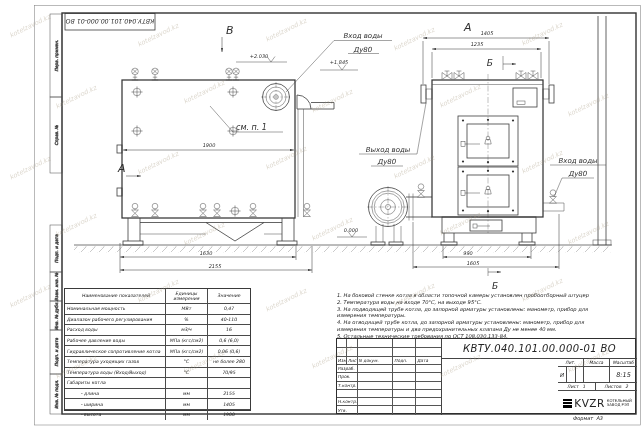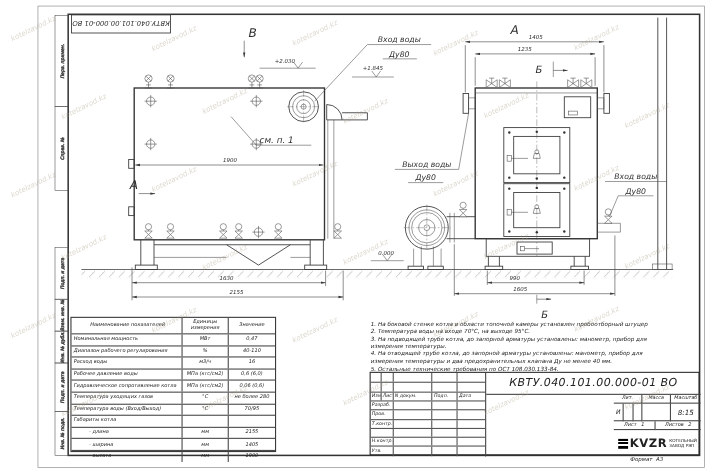--- a/index.html
+++ b/index.html
@@ -47,21 +47,21 @@
   .ctr{display:flex;align-items:center;justify-content:center;text-align:center}
   .trow{display:flex;border-bottom:.6px solid #555;box-sizing:border-box}
   .tcell{box-sizing:border-box;border-right:.6px solid #555;font-size:4.3px;
          display:flex;align-items:center;padding-left:1px;overflow:hidden;white-space:nowrap}
   .tcell:last-child{border-right:none}
   #docnum{font-size:10px;letter-spacing:.4px;white-space:nowrap}
   #fmt{left:540px;top:415px;width:96px;text-align:center;font-size:5px;font-style:italic;z-index:2}
   .logoSquare{display:inline-block;width:9px;height:9px;background:
       linear-gradient(#000 0 2px,#fff 2px 3px,#000 3px 5px,#fff 5px 6px,#000 6px 9px);
       margin-right:2px}
-  .kvzr{font-weight:bold;font-style:normal;font-size:10.5px;letter-spacing:.5px}
+  .kvzr{font-weight:normal;font-style:normal;font-size:10.5px;letter-spacing:.5px}
   .org{font-style:normal;font-size:3.8px;line-height:1.15;margin-left:2px;text-align:left}
 </style>
 </head>
 <body>
 
 <svg width="644" height="430" viewBox="0 0 644 430" class="abs" style="left:0;top:0;z-index:1">
   <defs>
     <marker id="arr" viewBox="0 0 10 6" refX="9.5" refY="3" markerWidth="8.5" markerHeight="5" orient="auto-start-reverse">
         <path d="M0,0.7 L10,3 L0,5.3 Z" fill="#3a3a3a"></path>
       </marker>

